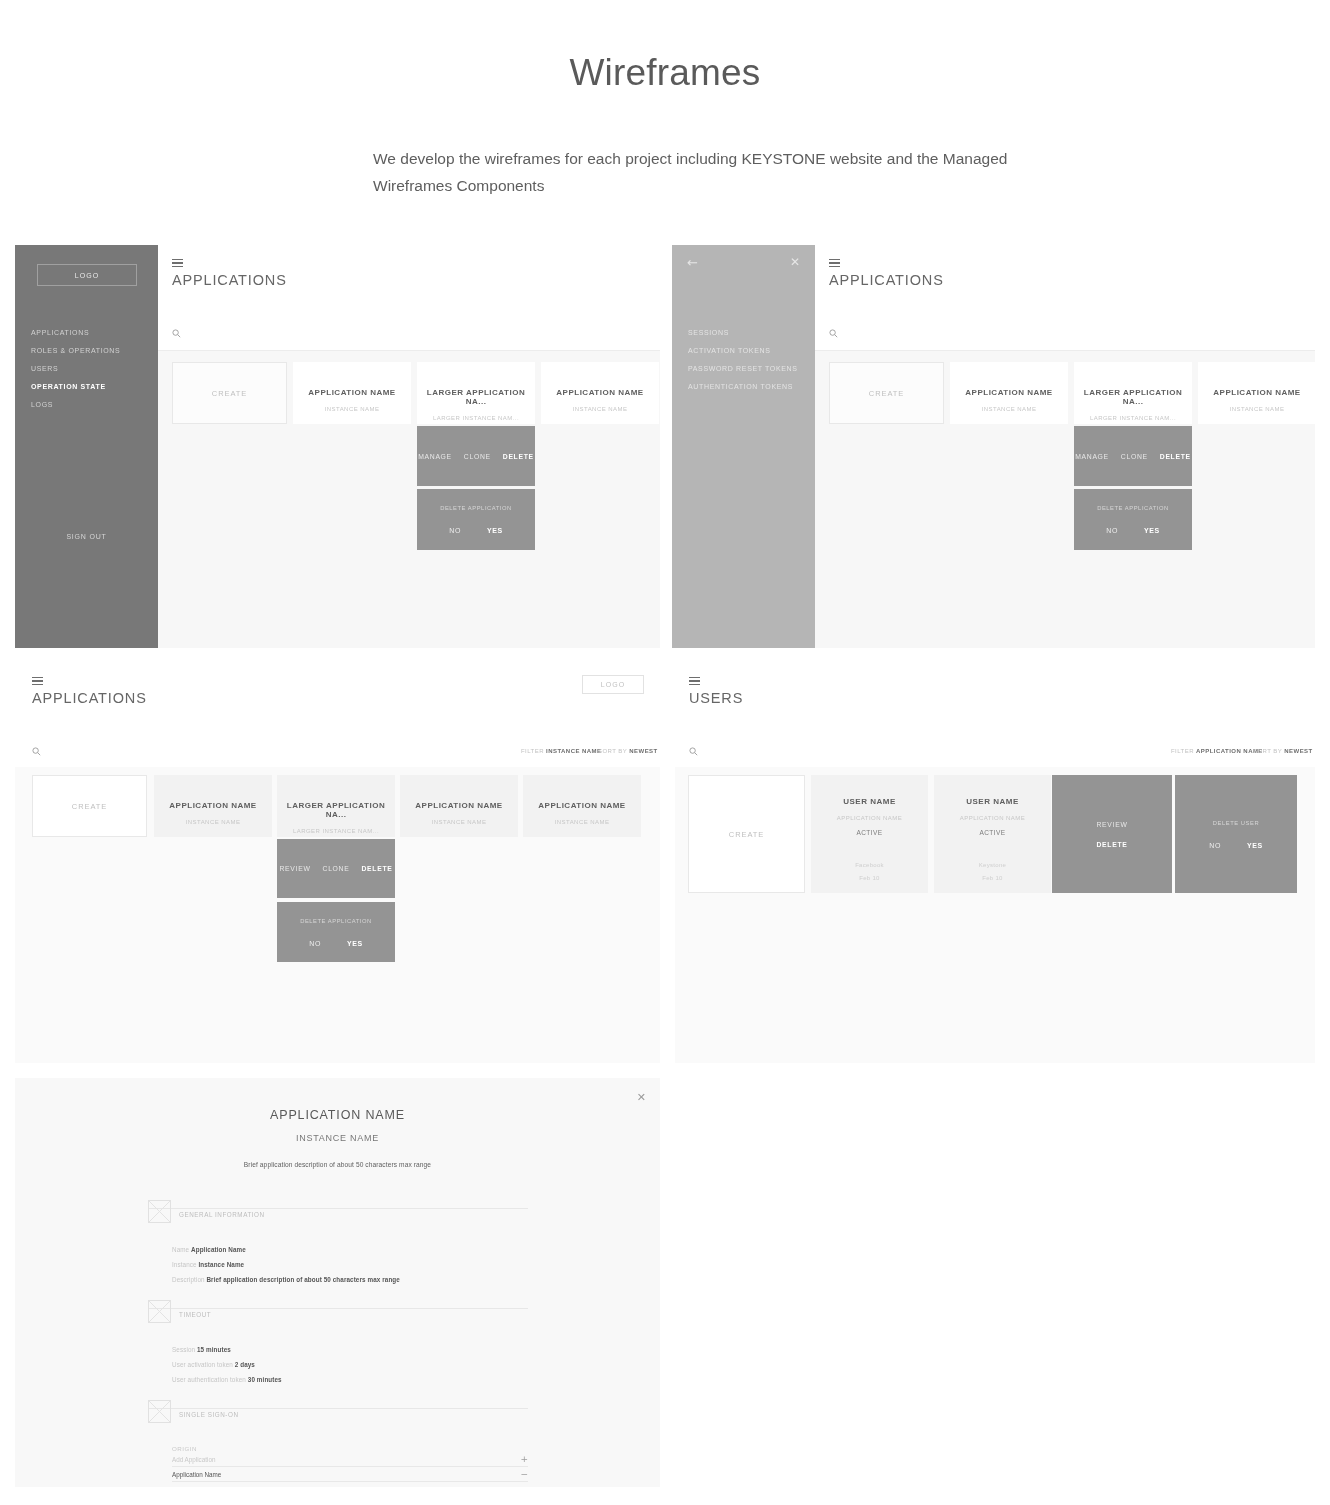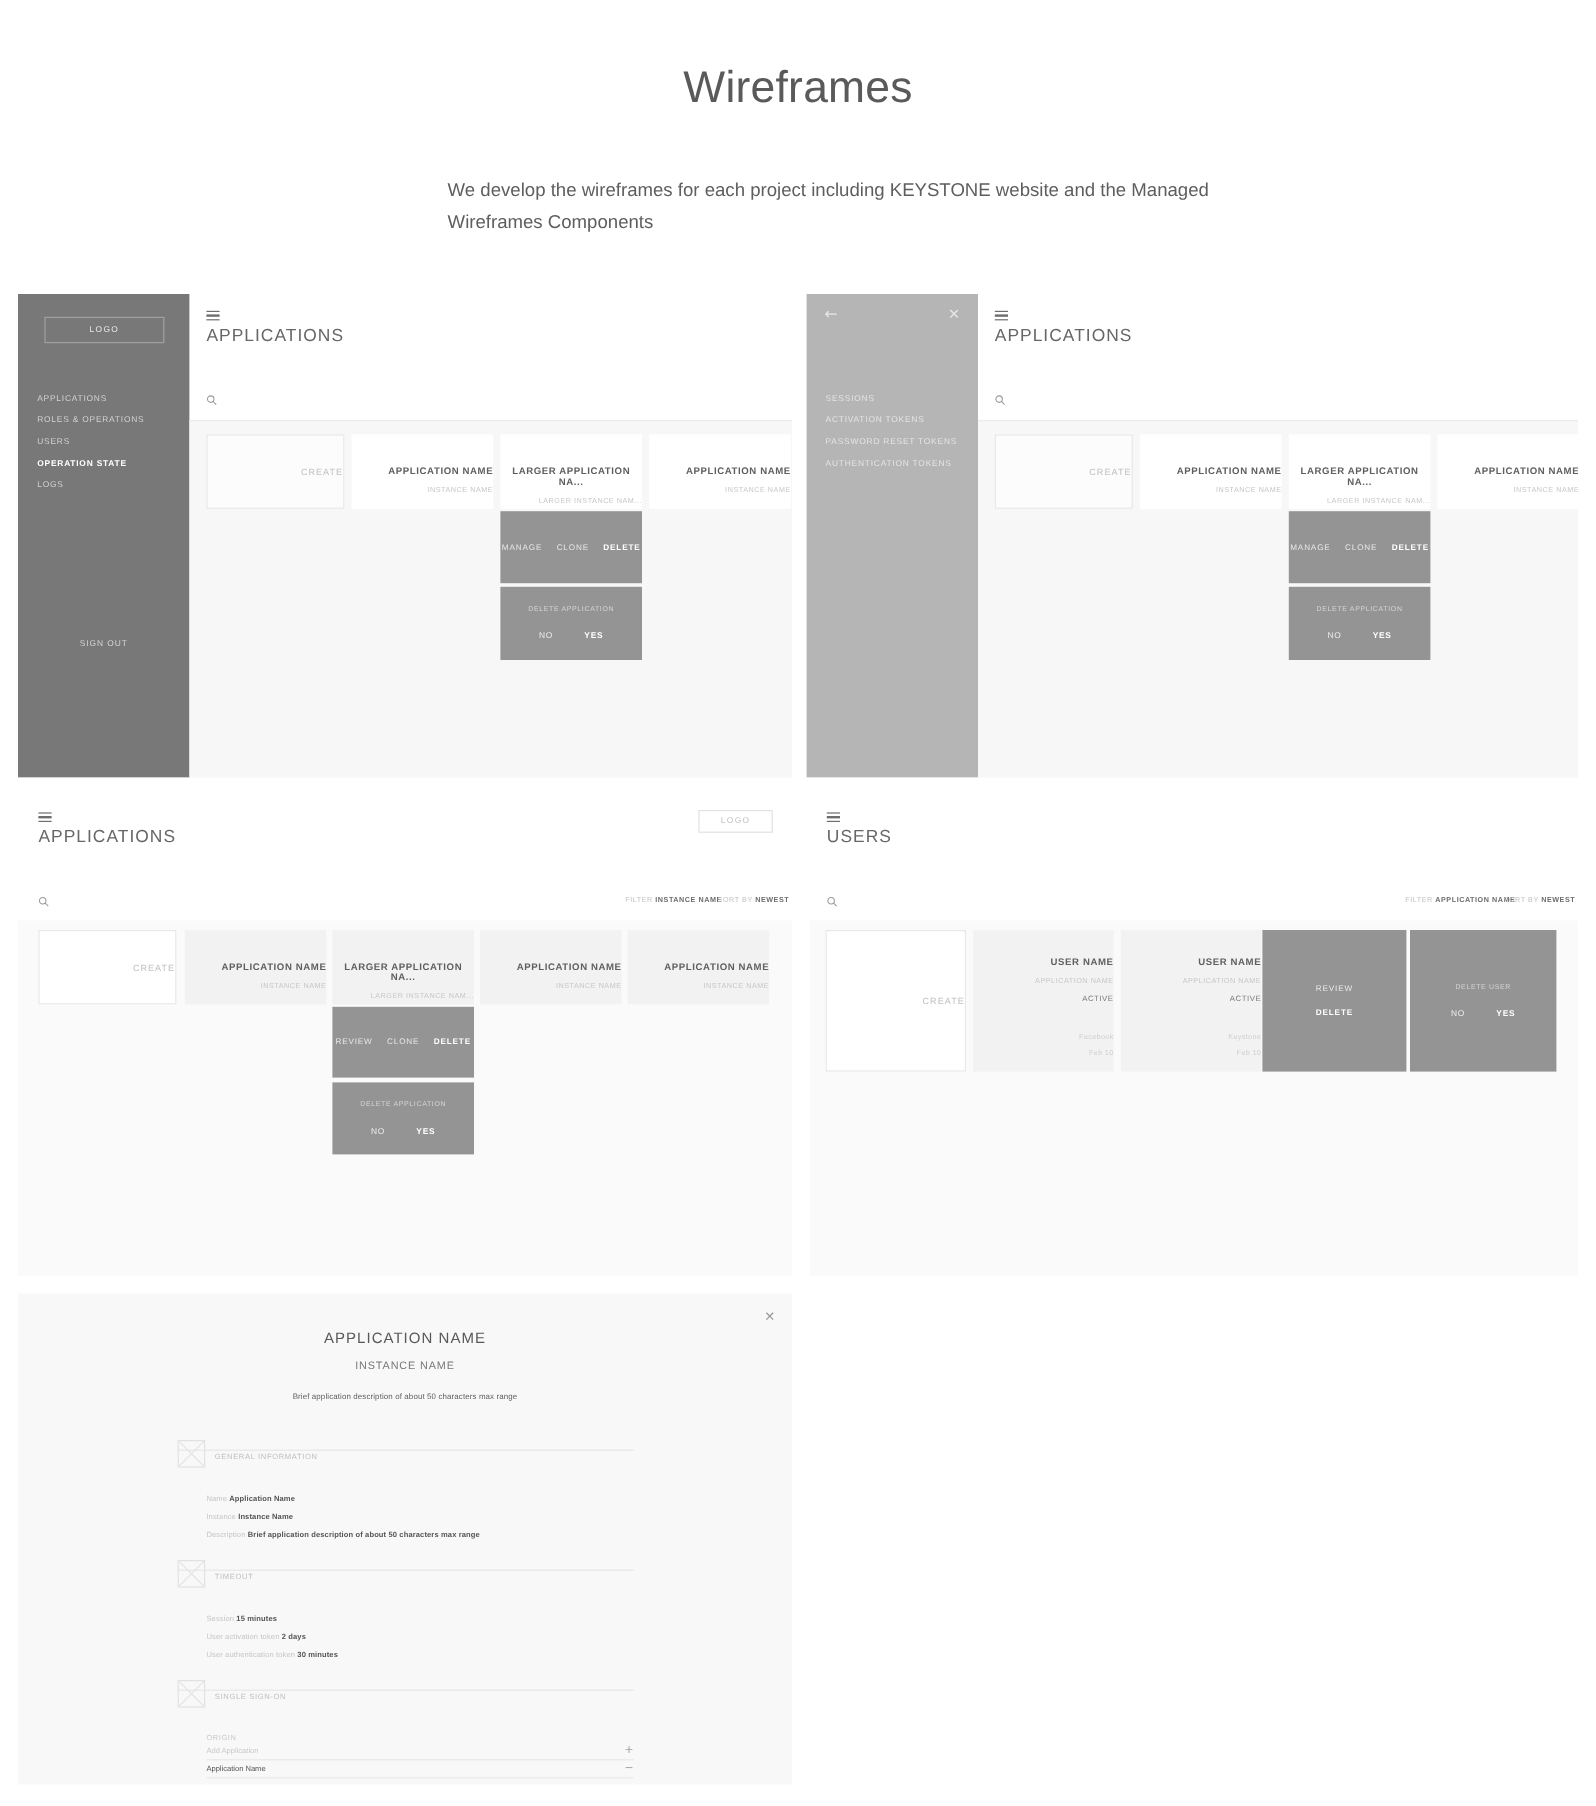--- a/index.html
+++ b/index.html
@@ -91,21 +91,21 @@
   }
   .filter-group b { color: #6d6d6d; font-weight: bold; }
   .cards-band {
     position: absolute; left: 0; right: 0;
     border-top: 1px solid #ececec; background: #f7f7f7;
   }
 
   
   .card {
     position: absolute;
-    display: flex; flex-direction: column; align-items: flex-end; justify-content: center;
+    display: flex; flex-direction: column; align-items: center; justify-content: center;
   }
   .card-create {
     background: #fcfcfc; border: 1px solid #e8e8e8;
   }
   .card-create .lbl {
     font-size: 7.5px; letter-spacing: .9px; color: #c0c0c0;
   }
   .card-app { background: #ffffff; justify-content: flex-start; }
   .card-app.tinted { background: #f2f2f2; }
   .card-app .t1 {

